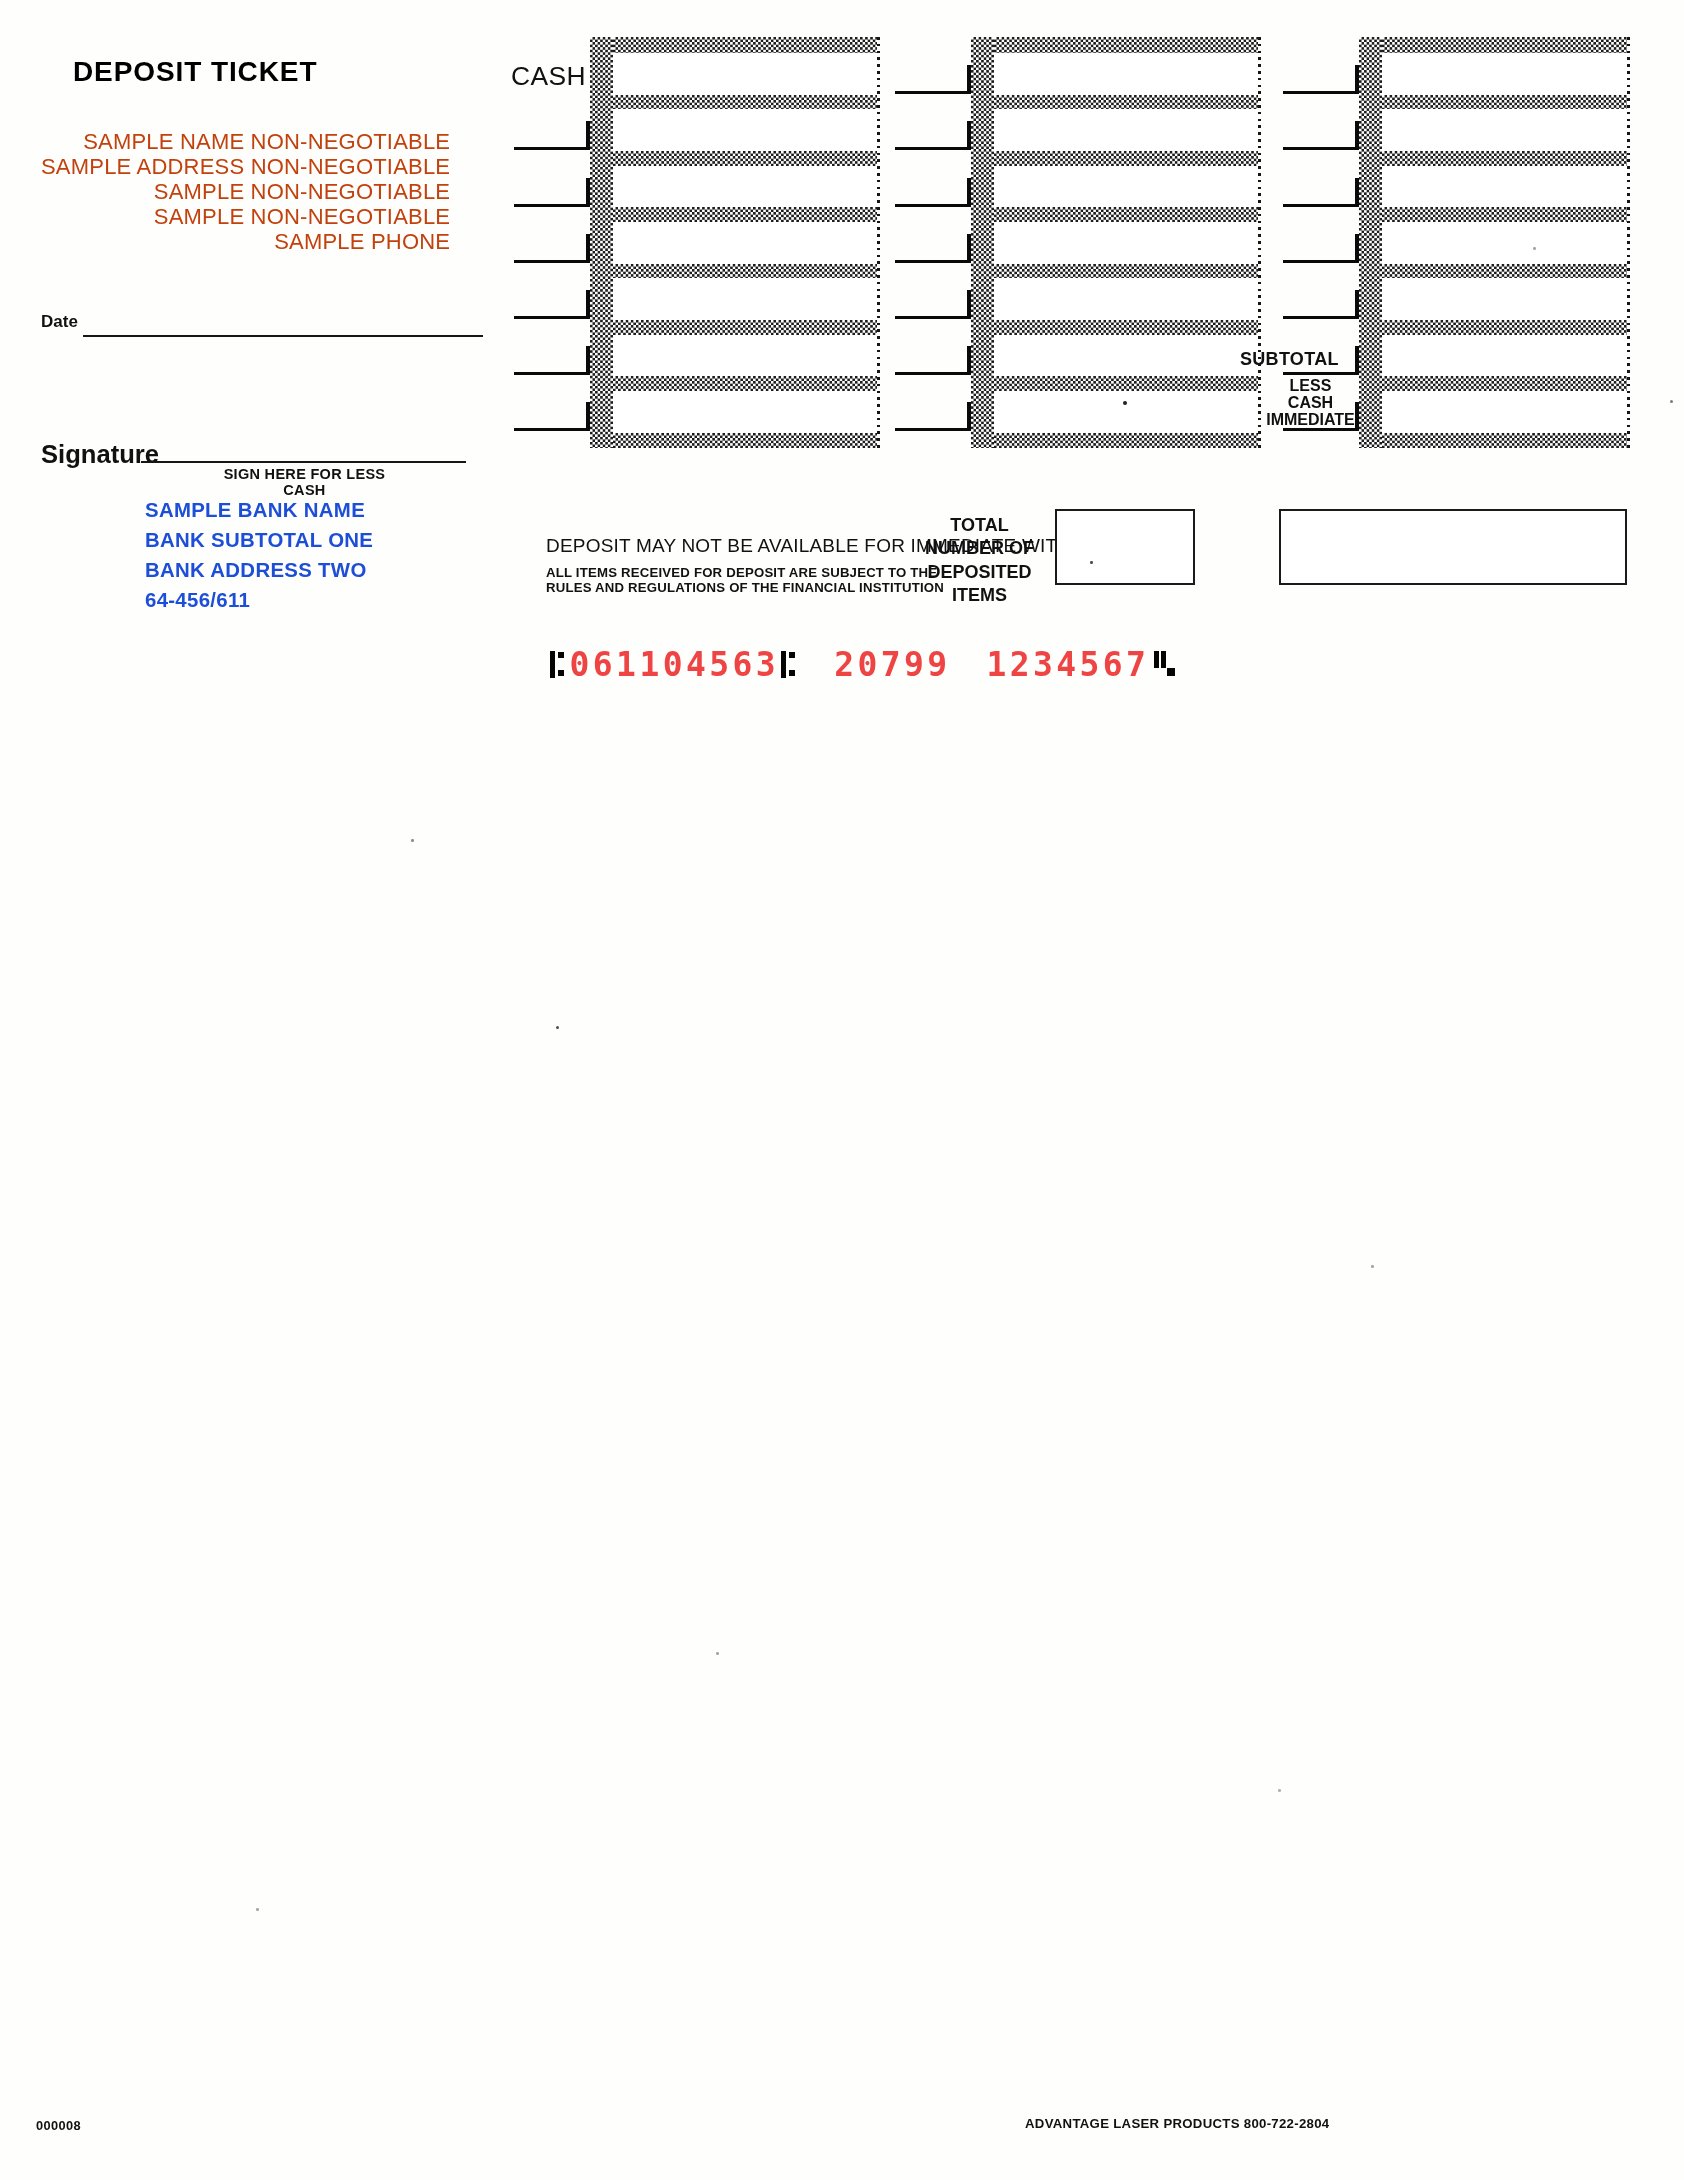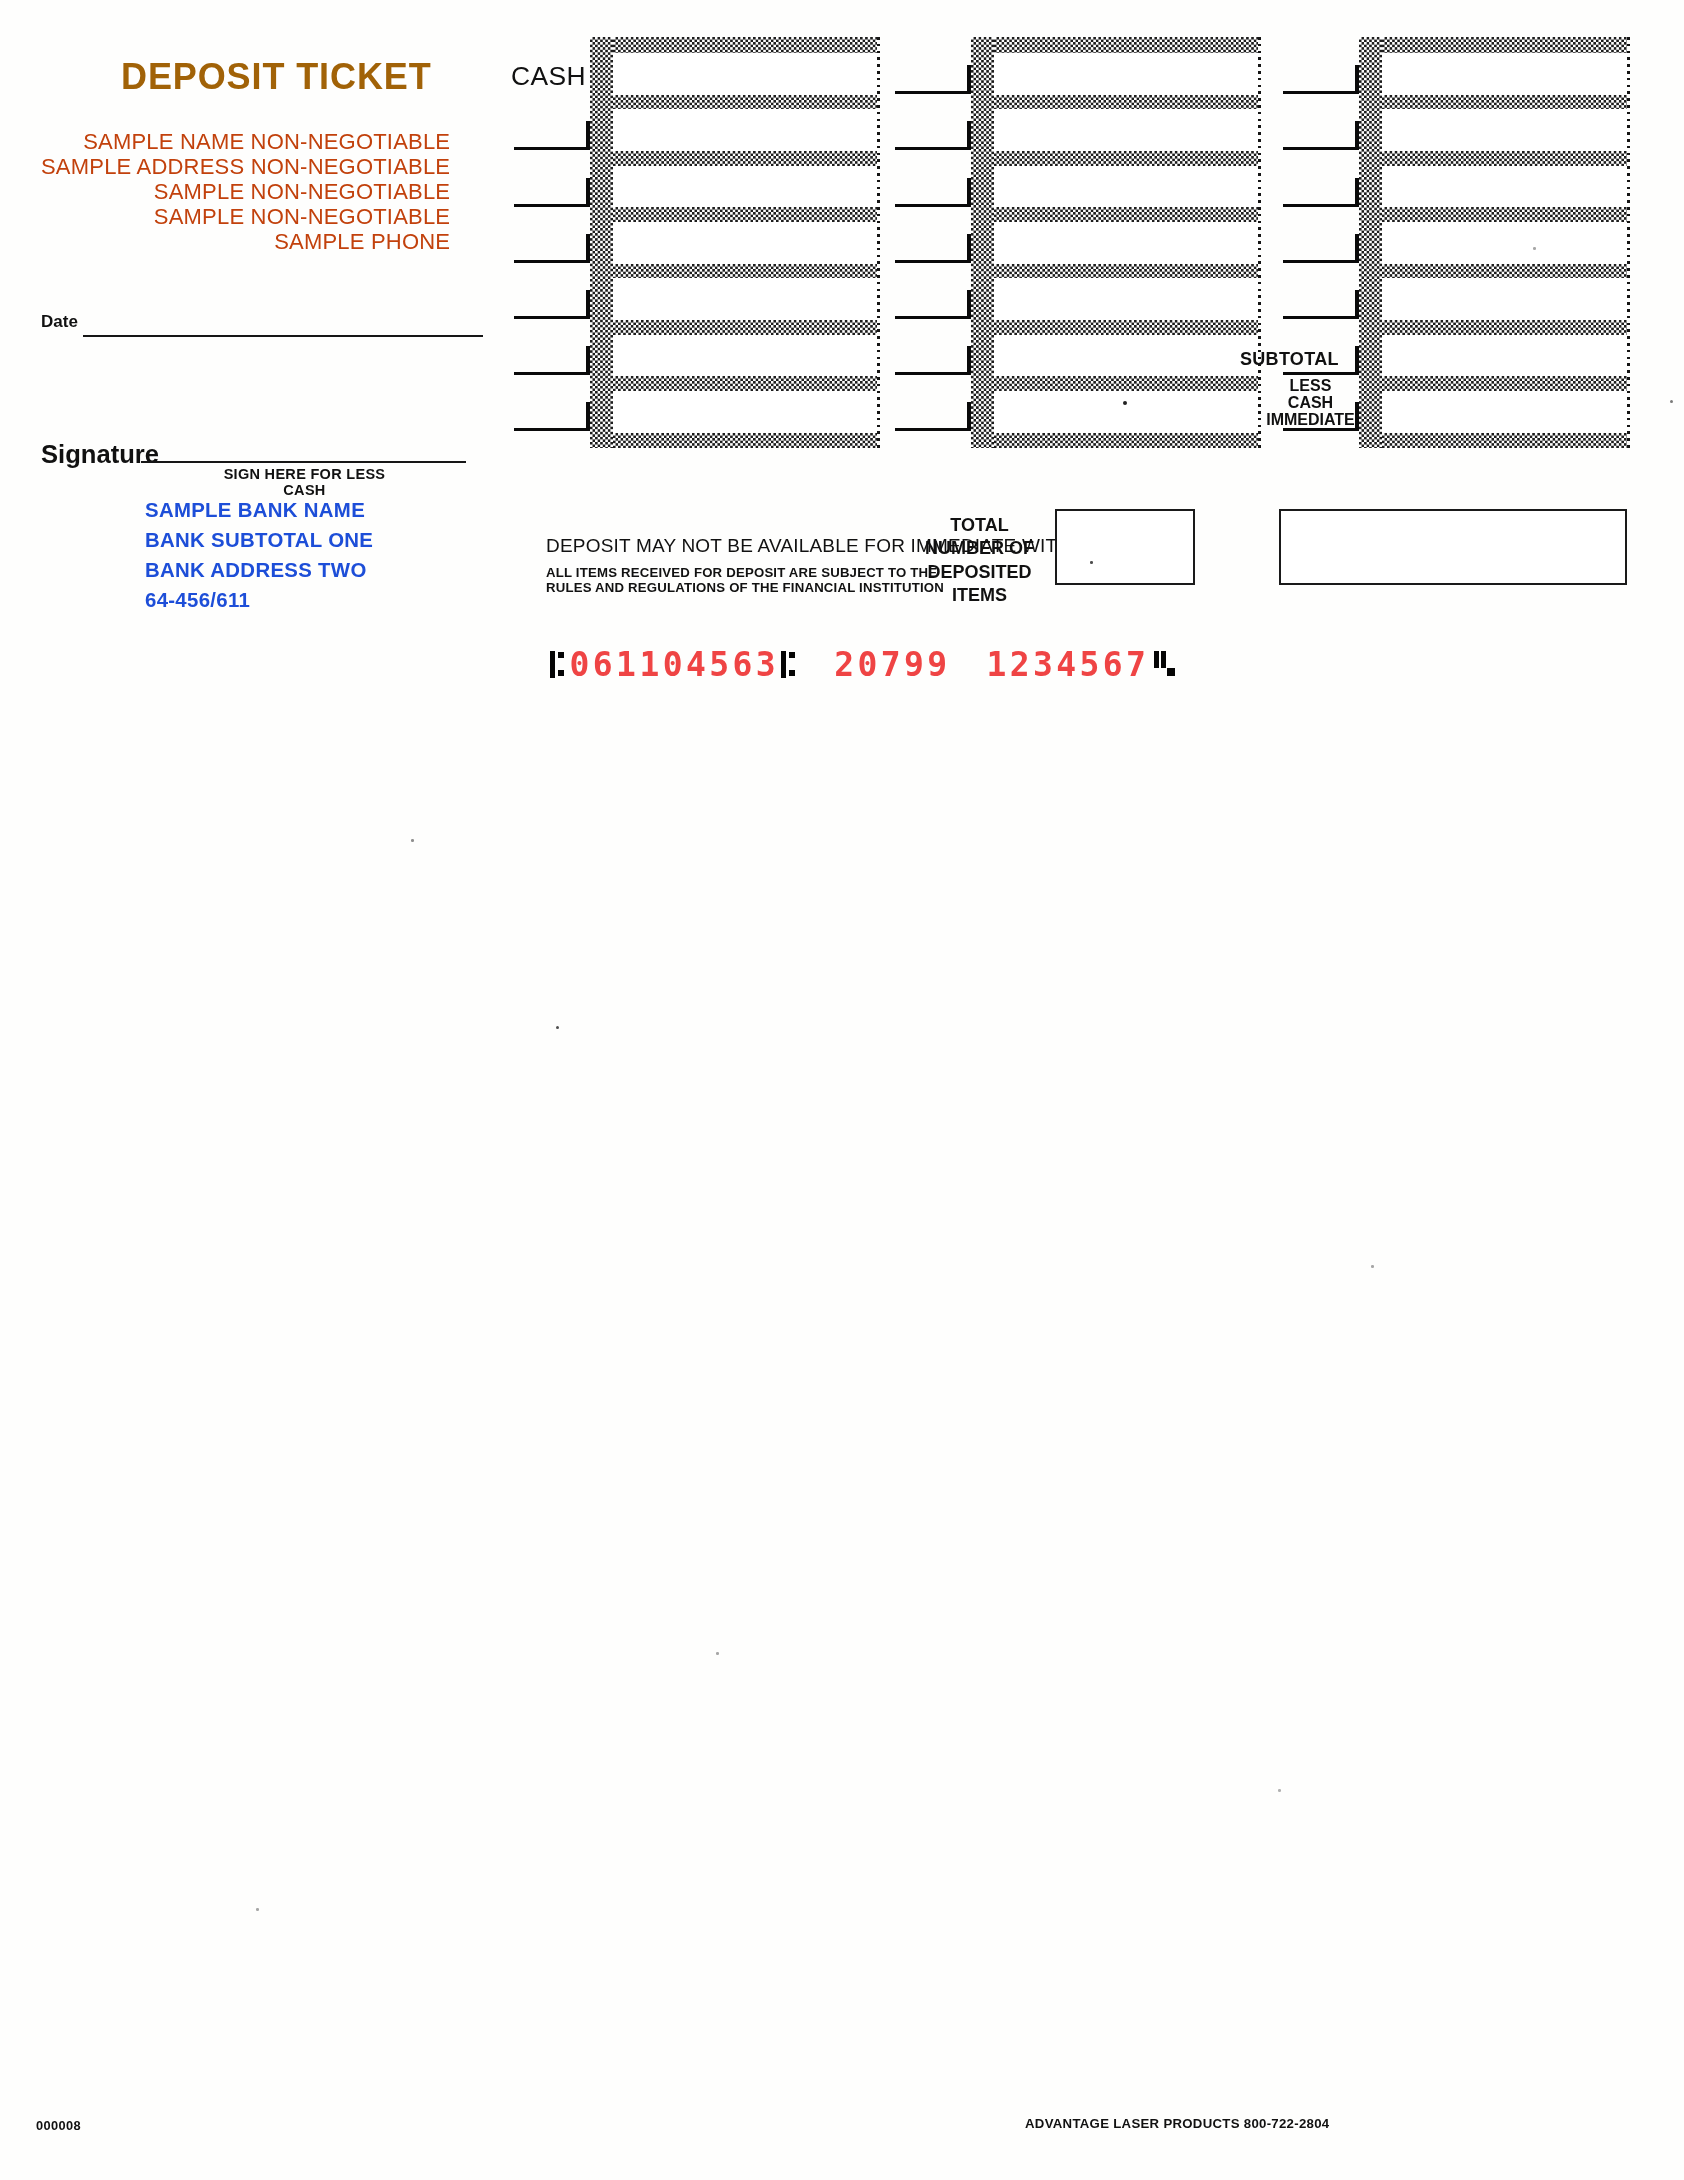--- a/index.html
+++ b/index.html
@@ -3,21 +3,21 @@
 <meta charset="utf-8">
 <style>
   html,body{margin:0;padding:0;}
   body{
     width:1684px;height:2181px;position:relative;overflow:hidden;
     background:#fefefd;color:#111;
     font-family:"Liberation Sans",sans-serif;
   }
   .abs{position:absolute;}
   
-  .title{left:73px;top:56px;font-size:36px;font-weight:700;letter-spacing:0.9px;color:#a16207;margin-left:48px;}
+  .title{left:73px;top:56px;font-size:28px;font-weight:700;letter-spacing:0.9px;color:#000000;}
   .depositor{left:41px;top:129px;font-size:22px;line-height:25px;font-weight:500;letter-spacing:0.2px;color:#c2410c;text-align:right;}
   .date-label{left:41px;top:312px;font-size:17px;font-weight:700;}
   .date-line{left:83px;top:335px;width:400px;height:0;border-top:2.6px solid #161616;}
   .sig-label{left:41px;top:440px;font-size:25.6px;font-weight:700;}
   .sig-line{left:141px;top:461px;width:325px;height:0;border-top:2.6px solid #161616;}
   .sig-note{left:204px;top:466px;width:201px;text-align:center;font-size:14.5px;font-weight:600;letter-spacing:0.3px;}
   .bank{left:145px;top:495px;font-size:20.4px;font-weight:700;line-height:30px;letter-spacing:0.3px;color:#1d4ed8;}
   .cash-label{left:474px;top:61px;width:112px;text-align:right;font-size:26.4px;font-weight:500;letter-spacing:0.4px;}
   
   .stipple{background-color:#fff;background-image:conic-gradient(#1c1c1c 0 25%,#fff 0 50%,#1c1c1c 0 75%,#fff 0);background-size:5.1px 5.1px;}

